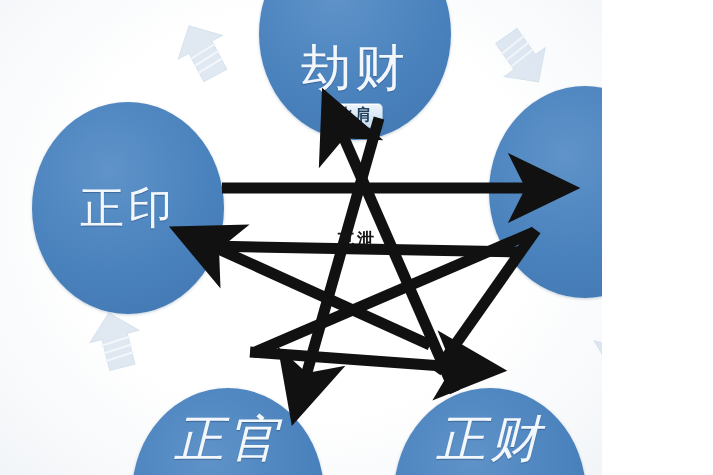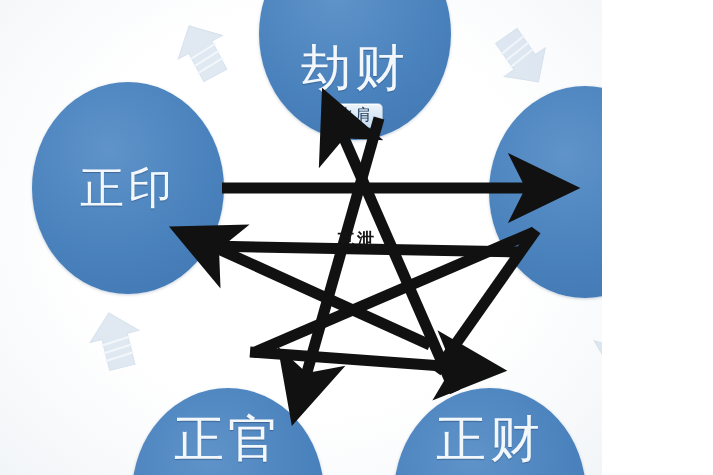--- a/index.html
+++ b/index.html
@@ -55,31 +55,31 @@
     padding: 2px 9px 3px 9px;
     border-radius: 5px;
     background: linear-gradient(180deg, #eef4fb 0%, #dce9f6 45%, #c9ddf0 100%);
     border: 1px solid #9dbcda;
     box-shadow: inset 0 1px 0 #ffffff, 0 1px 2px rgba(30,60,100,0.35);
     color: #23405e;
     font-size: 16px;
     line-height: 1.15;
     letter-spacing: 2px;
     white-space: nowrap;
-    font-weight: 400;
+    font-weight: 700;
   }
   
   #node-top    { left: 259px; top: -72px;  width: 192px; height: 212px; justify-content: flex-end; padding-bottom: 12px; box-sizing: border-box; }
-  #node-left   { left: 32px;  top: 82px;   width: 192px; height: 212px; }
+  #node-left   { left: 32px;  top: 102px;   width: 192px; height: 212px; }
   #node-right  { left: 489px; top: 86px;   width: 192px; height: 212px; }
   #node-bl     { left: 132px; top: 388px;  width: 192px; height: 212px; justify-content: flex-start; padding-top: 26px; box-sizing: border-box; }
   #node-br     { left: 394px; top: 388px;  width: 192px; height: 212px; justify-content: flex-start; padding-top: 26px; box-sizing: border-box; }
   #node-top .node-title   { font-size: 50px; }
   #node-bl .node-title,
-  #node-br .node-title    { font-size: 50px; }
+  #node-br .node-title    { font-size: 50px; font-style: italic; }
 
   
   #center-label {
     position: absolute;
     left: 312px;
     top: 228px;
     width: 90px;
     text-align: center;
     color: #141414;
     font-size: 17px;

